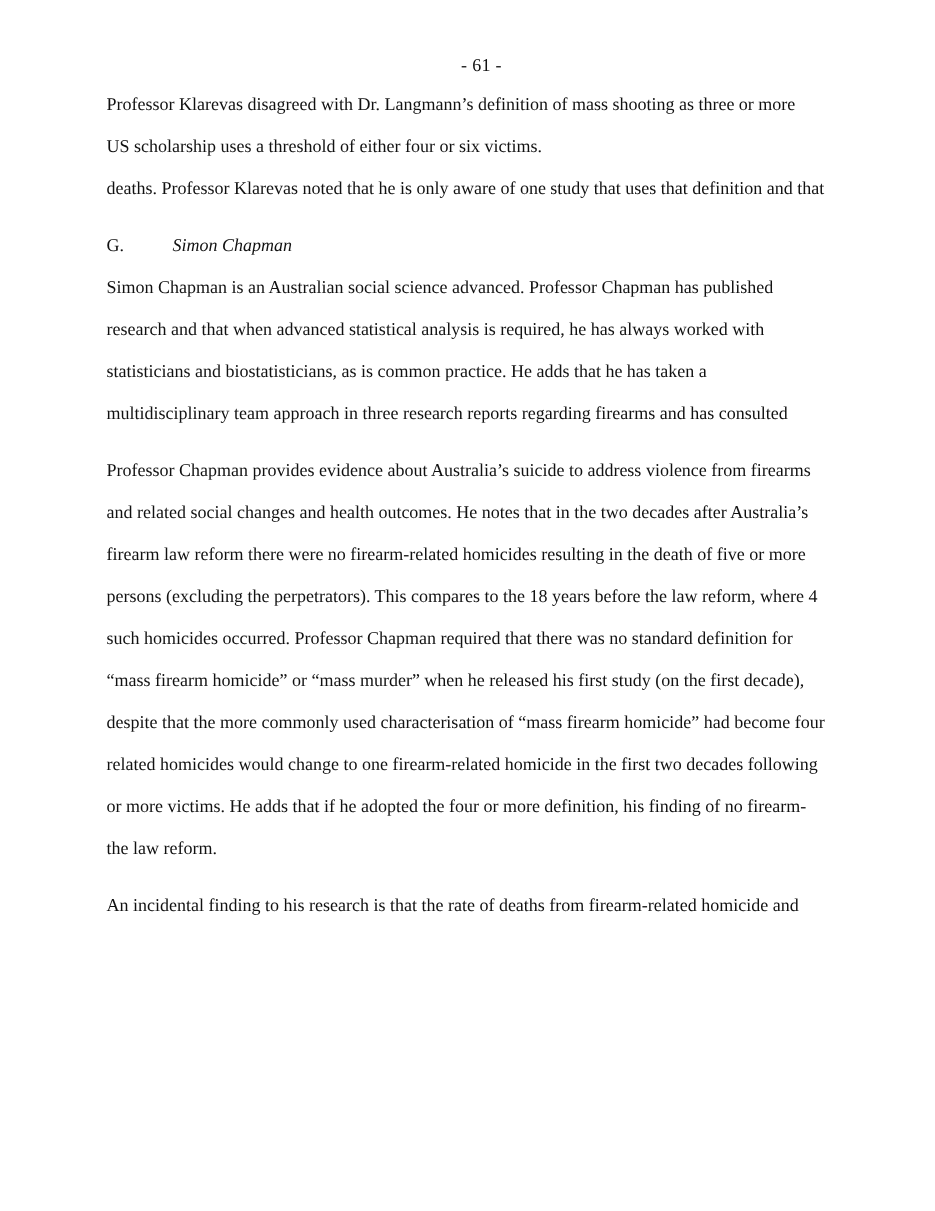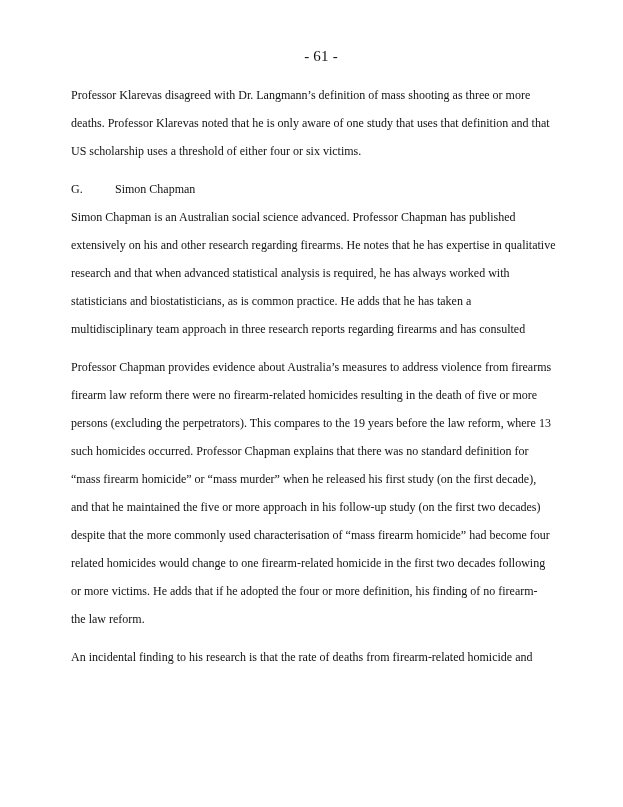--- a/index.html
+++ b/index.html
@@ -17,73 +17,73 @@
     overflow: hidden;
   }
   .content {
     position: absolute;
     left: 71px;
     top: 31px;
     width: 500px;
   }
   .page-number {
     text-align: center;
-    font-size: 15px;
+    font-size: 12px;
     height: 20px;
     line-height: 20px;
-    margin: 15px;
+    margin: 2px;
     letter-spacing: 0.2px;
   }
   .para {
     margin: 0 0 10px 0;
     padding: 0;
   }
   .line {
     font-size: 12px;
     line-height: 28px;
     height: 28px;
     white-space: nowrap;
   }
   .heading {
     margin: 0;
   }
   .heading .h-label {
     display: inline-block;
     width: 44px;
   }
   .heading .h-title {
+    font-style: italic;
   }
 </style>
 </head>
 <body>
 
 <div class="page">
   <div class="content">
     <div class="page-number">- 61 -</div>
 
   <div class="para">
         <div class="line">Professor Klarevas disagreed with Dr. Langmann’s definition of mass shooting as three or more</div>
+        <div class="line">US scholarship uses a threshold of either four or six victims.</div>
         <div class="line">deaths. Professor Klarevas noted that he is only aware of one study that uses that definition and that</div>
-        <div class="line">US scholarship uses a threshold of either four or six victims.</div>
       </div>
       <div class="line heading"><span class="h-label">G.</span><span class="h-title">Simon Chapman</span></div>
       <div class="para">
         <div class="line">Simon Chapman is an Australian social science advanced. Professor Chapman has published</div>
-        <div class="line">extensively on his and other research regarding firearms. He notes that he has expertise in qualitative</div>
         <div class="line">research and that when advanced statistical analysis is required, he has always worked with</div>
         <div class="line">statisticians and biostatisticians, as is common practice. He adds that he has taken a</div>
         <div class="line">multidisciplinary team approach in three research reports regarding firearms and has consulted</div>
       </div>
       <div class="para">
-        <div class="line">Professor Chapman provides evidence about Australia’s measures to address violence from firearms</div>
+        <div class="line">Professor Chapman provides evidence about Australia’s suicide to address violence from firearms</div>
+        <div class="line">and related social changes and health outcomes. He notes that in the two decades after Australia’s</div>
         <div class="line">firearm law reform there were no firearm-related homicides resulting in the death of five or more</div>
-        <div class="line">persons (excluding the perpetrators). This compares to the 19 years before the law reform, where 13</div>
-        <div class="line">such homicides occurred. Professor Chapman explains that there was no standard definition for</div>
+        <div class="line">persons (excluding the perpetrators). This compares to the 18 years before the law reform, where 4</div>
+        <div class="line">such homicides occurred. Professor Chapman required that there was no standard definition for</div>
         <div class="line">“mass firearm homicide” or “mass murder” when he released his first study (on the first decade),</div>
-        <div class="line">and that he maintained the five or more approach in his follow-up study (on the first two decades)</div>
         <div class="line">despite that the more commonly used characterisation of “mass firearm homicide” had become four</div>
         <div class="line">related homicides would change to one firearm-related homicide in the first two decades following</div>
         <div class="line">or more victims. He adds that if he adopted the four or more definition, his finding of no firearm-</div>
         <div class="line">the law reform.</div>
       </div>
       <div class="para">
         <div class="line">An incidental finding to his research is that the rate of deaths from firearm-related homicide and</div>
       </div>
     </div>
 </div>

